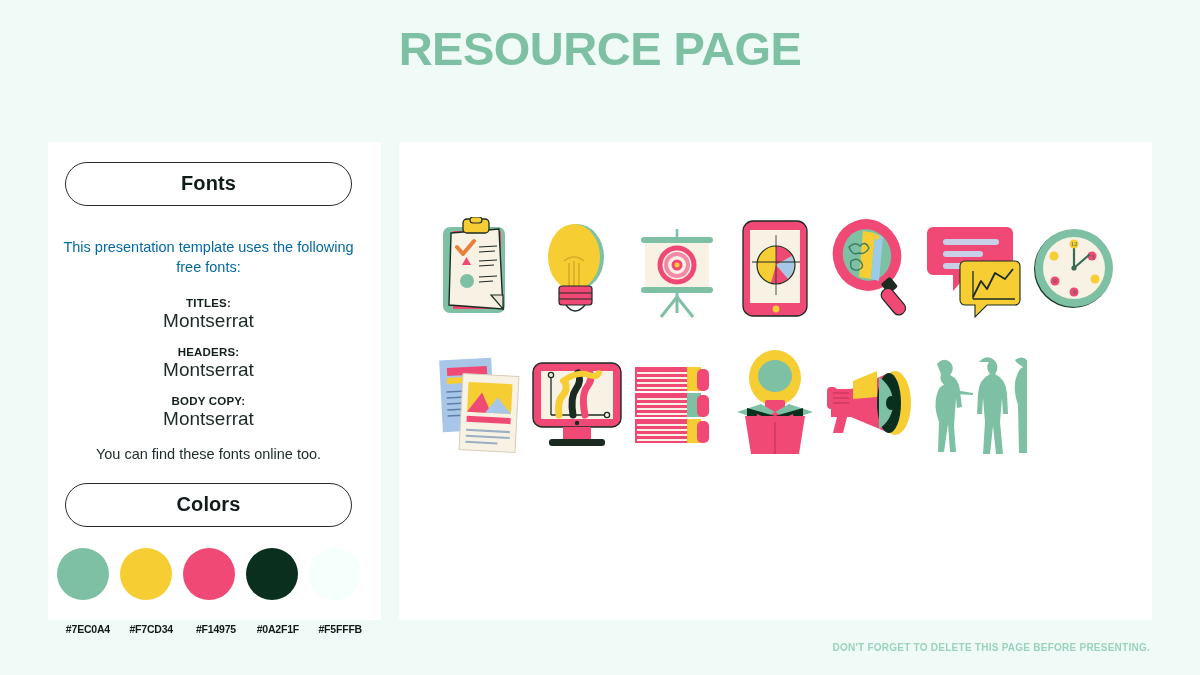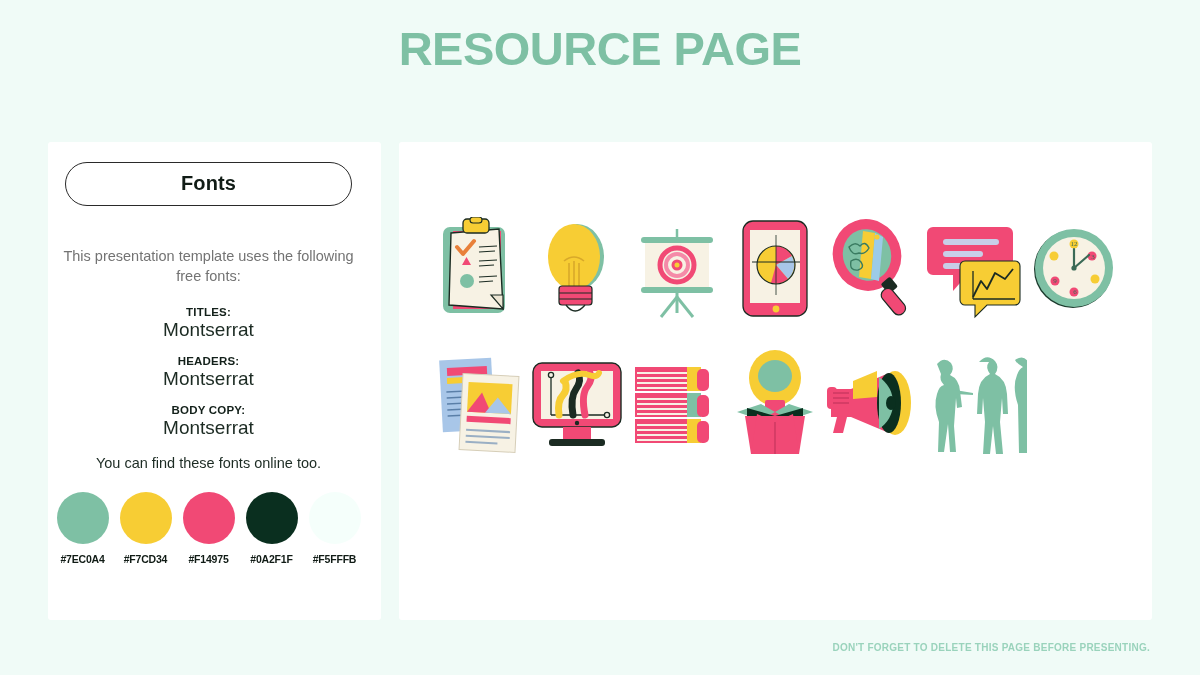--- a/index.html
+++ b/index.html
@@ -59,22 +59,22 @@
   }
   .pill-fonts  { width: 287px; margin: 0 auto; }
   .pill-colors { width: 287px; margin: 0 auto; }
   .pill-design { width: 287px; margin: 0 auto; }
 
   
   .fonts-intro {
     text-align: center;
     font-size: 14.5px;
     line-height: 1.38;
-    margin-top: 40px;
-    color: #737373;
+    margin-top: 31px;
+    color: #0369a1;
   }
   .font-list { margin-top: 20px; }
   .font-row { text-align: center; margin-bottom: 13px; }
   .font-role {
     font-size: 11.5px;
     font-weight: bold;
     letter-spacing: 0.2px;
     color: #13201A;
     text-align: center;
   }
@@ -100,26 +100,27 @@
     gap: 8px;
     margin-top: 21px;
   }
   .swatch-cell { width: 55px; text-align: center; }
   .swatch-dot {
     width: 52px; height: 52px;
     border-radius: 50%;
     margin: 0 auto;
   }
   .swatch-hex {
-    margin-top: 9px;
+    margin-top: 23px;
     font-size: 10.5px;
     font-weight: bold;
     letter-spacing: -0.2px;
     color: #101B15;
     white-space: nowrap;
+    text-align: right;
   }
 
   
   .elements-grid {
     margin-top: 48px;
     display: grid;
     grid-template-columns: repeat(7, 1fr);
     grid-template-rows: 118px 118px;
     row-gap: 18px;
     padding: 0 14px;
@@ -167,20 +168,21 @@
       </div>
       <div class="font-row">
         <div class="font-role">BODY COPY:</div>
         <div class="font-name">Montserrat</div>
       </div>
     </div>
 
     <div class="fonts-outro">You can find these fonts online too.</div>
 
     <div class="colors-section">
+      <div class="pill pill-colors">Colors</div>
 
       <div class="swatch-row">
         <div class="swatch-cell">
           <div class="swatch-dot" style="background: rgb(126, 192, 164);"></div>
           <div class="swatch-hex">#7EC0A4</div>
         </div>
         <div class="swatch-cell">
           <div class="swatch-dot" style="background: rgb(247, 205, 52);"></div>
           <div class="swatch-hex">#F7CD34</div>
         </div>

